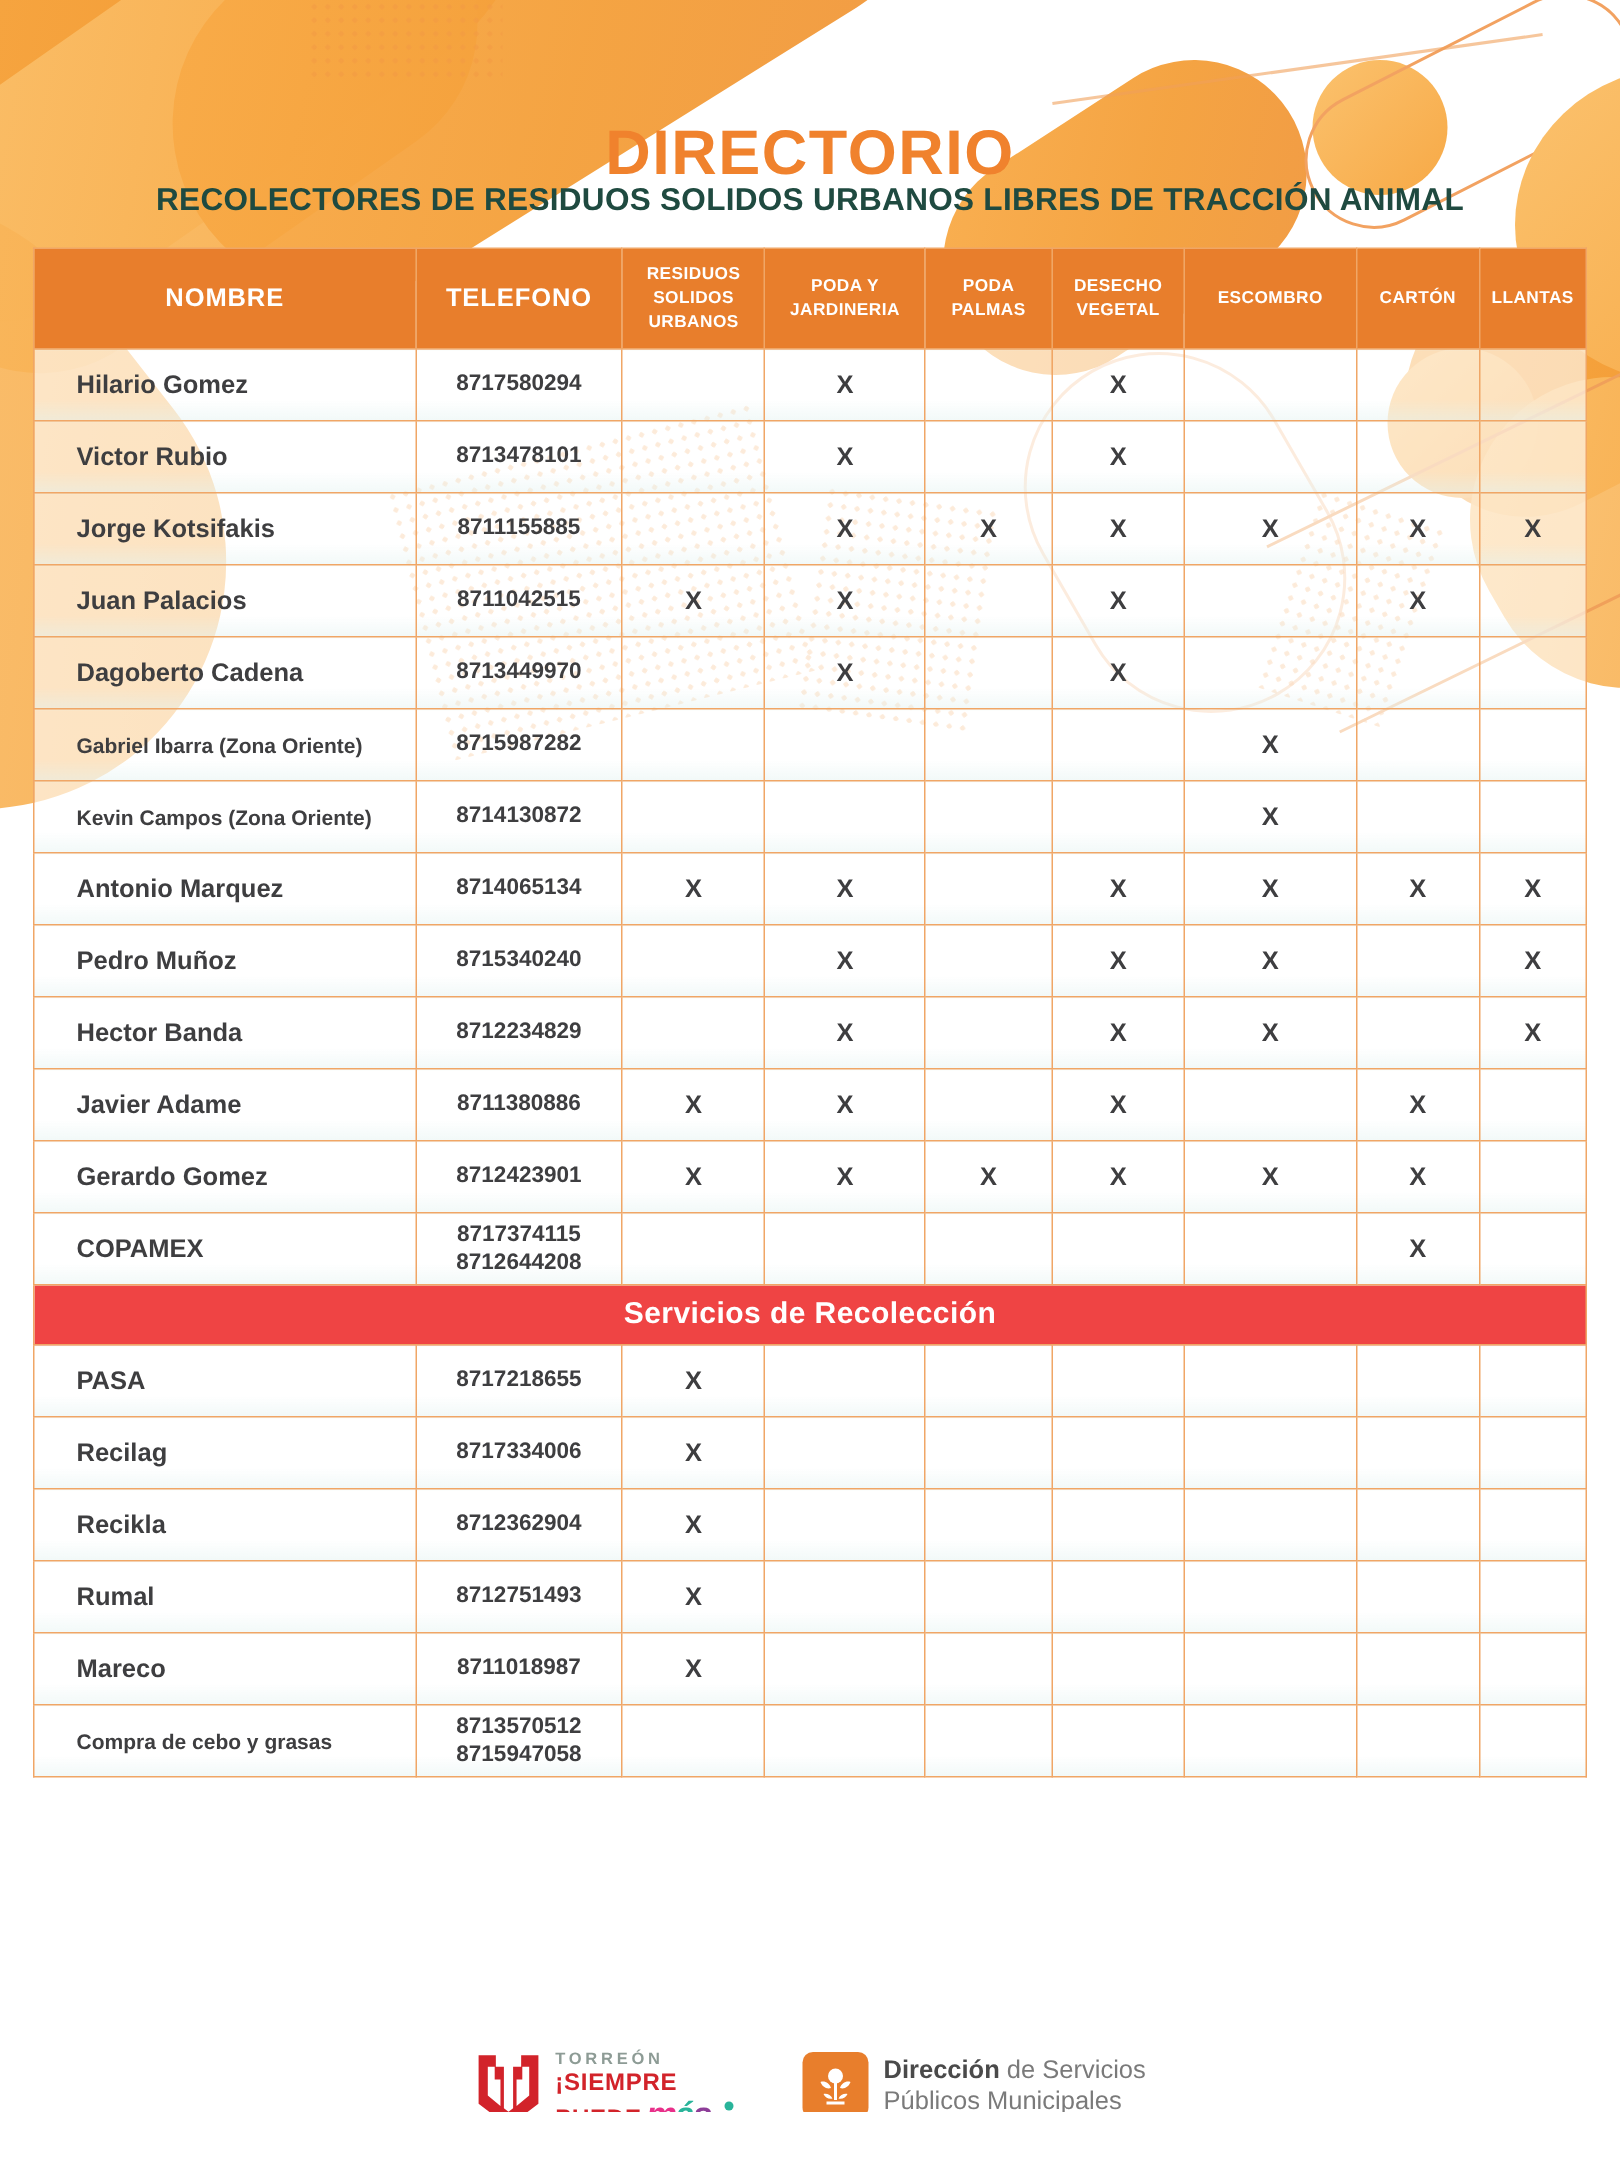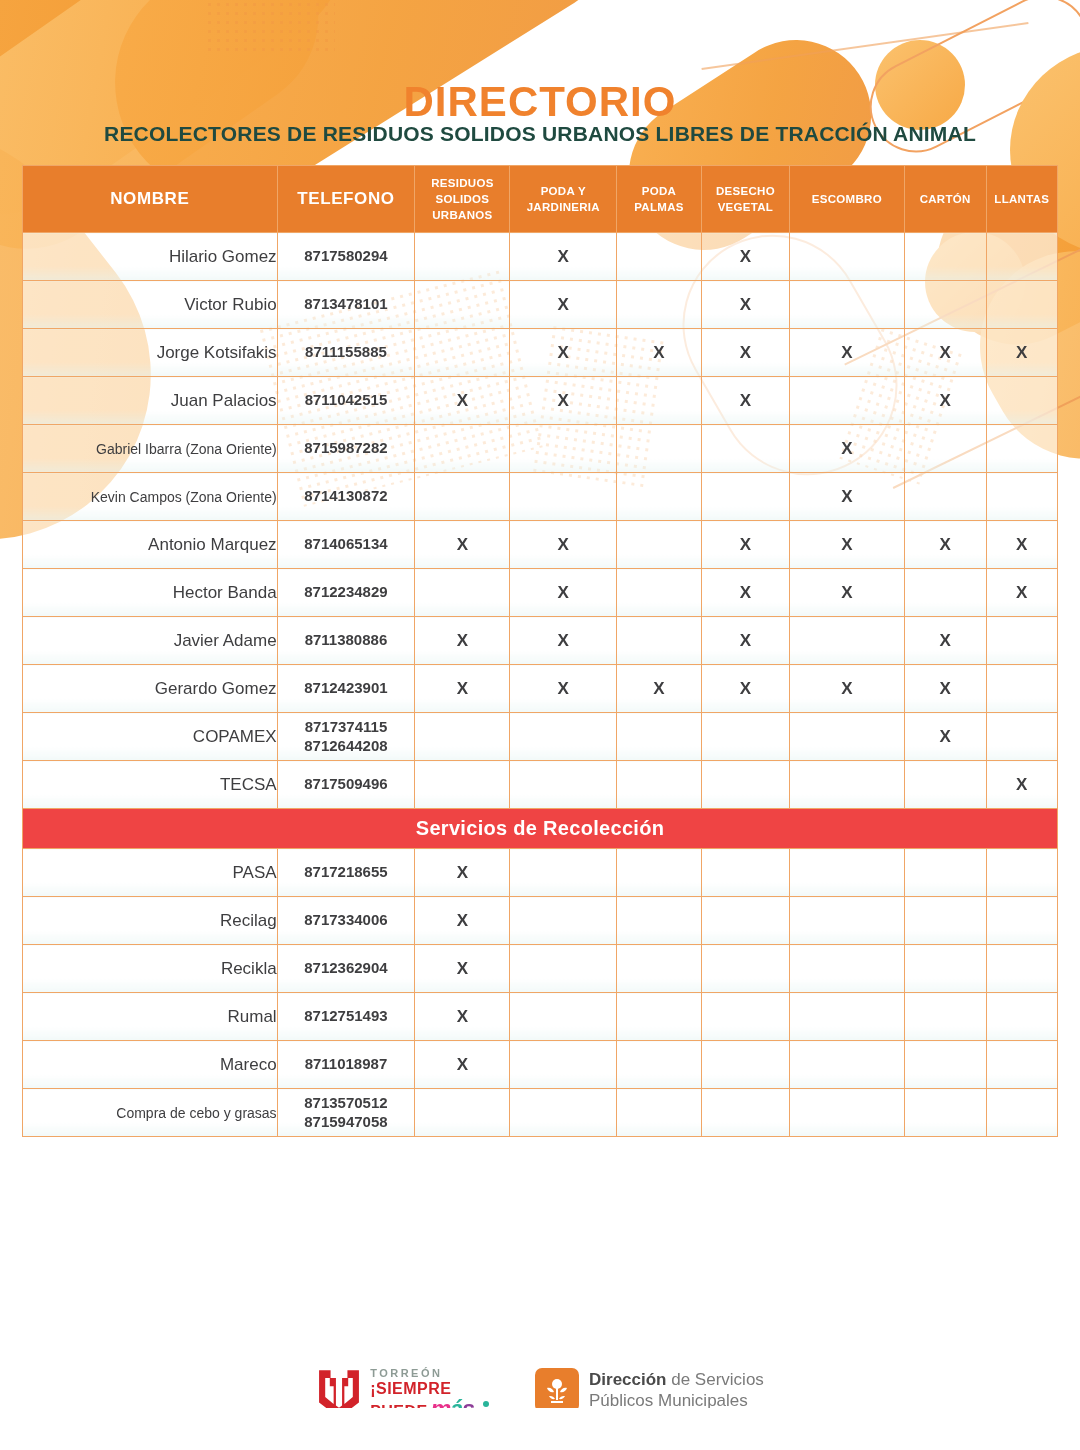--- a/index.html
+++ b/index.html
@@ -26,21 +26,21 @@
   .tbl-wrap { position:absolute; left:22px; top:165px; width:1036px; z-index:2; }
   table { width:100%; border-collapse:collapse; table-layout:fixed; }
   th, td { border:1px solid #F0A666; }
   thead th { background:#E87E2C; color:#ffffff; font-weight:700; text-align:center;
              vertical-align:middle; height:67px; padding:4px 3px; border-color:#F0A666; }
   thead th.big { font-size:17px; letter-spacing:.6px; }
   thead th.small-h { font-size:11.5px; line-height:1.4; letter-spacing:.3px; }
   tbody td { background:linear-gradient(180deg, rgba(255,255,255,0) 70%, rgba(226,242,240,.45) 100%),
              rgba(255,255,255,0.62); }
   tr.data-row { height:48px; }
-  td.name-cell { padding-left:16px; font-weight:400; color:#3E3E40; font-size:17px;text-align:right; }
+  td.name-cell { padding-left:28px; font-weight:700; color:#3E3E40; font-size:17px; }
   td.name-cell.small { font-size:14px; }
   td.phone-cell { text-align:center; font-weight:800; color:#3E3E40; font-size:15px; line-height:1.25; }
   td.mark-cell { text-align:center; font-weight:800; color:#3E3E40; font-size:17px; }
   tr.band-row { height:40px; }
   tr.band-row td { background:#ef4444; color:#ffffff; font-weight:800; font-size:20px;
                    text-align:center; letter-spacing:.3px; }
 
   
   .footer { position:absolute; left:0; top:1368px; width:100%; display:flex;
             justify-content:center; align-items:flex-start; gap:30px; z-index:3; }
@@ -161,20 +161,33 @@
             </td>
             <td class="mark-cell">X</td>
             <td class="mark-cell">X</td>
             <td class="mark-cell"></td>
             <td class="mark-cell">X</td>
             <td class="mark-cell"></td>
             <td class="mark-cell">X</td>
             <td class="mark-cell"></td>
           </tr>
           <tr class="data-row">
+            <td class="name-cell">Dagoberto Cadena</td>
+            <td class="phone-cell">
+              <div>8713449970</div>
+            </td>
+            <td class="mark-cell"></td>
+            <td class="mark-cell">X</td>
+            <td class="mark-cell"></td>
+            <td class="mark-cell">X</td>
+            <td class="mark-cell"></td>
+            <td class="mark-cell"></td>
+            <td class="mark-cell"></td>
+          </tr>
+          <tr class="data-row">
             <td class="name-cell small">Gabriel Ibarra (Zona Oriente)</td>
             <td class="phone-cell">
               <div>8715987282</div>
             </td>
             <td class="mark-cell"></td>
             <td class="mark-cell"></td>
             <td class="mark-cell"></td>
             <td class="mark-cell"></td>
             <td class="mark-cell">X</td>
             <td class="mark-cell"></td>
@@ -197,20 +210,33 @@
             <td class="name-cell">Antonio Marquez</td>
             <td class="phone-cell">
               <div>8714065134</div>
             </td>
             <td class="mark-cell">X</td>
             <td class="mark-cell">X</td>
             <td class="mark-cell"></td>
             <td class="mark-cell">X</td>
             <td class="mark-cell">X</td>
             <td class="mark-cell">X</td>
+            <td class="mark-cell">X</td>
+          </tr>
+          <tr class="data-row">
+            <td class="name-cell">Pedro Muñoz</td>
+            <td class="phone-cell">
+              <div>8715340240</div>
+            </td>
+            <td class="mark-cell"></td>
+            <td class="mark-cell">X</td>
+            <td class="mark-cell"></td>
+            <td class="mark-cell">X</td>
+            <td class="mark-cell">X</td>
+            <td class="mark-cell"></td>
             <td class="mark-cell">X</td>
           </tr>
           <tr class="data-row">
             <td class="name-cell">Hector Banda</td>
             <td class="phone-cell">
               <div>8712234829</div>
             </td>
             <td class="mark-cell"></td>
             <td class="mark-cell">X</td>
             <td class="mark-cell"></td>
@@ -251,33 +277,20 @@
               <div>8717374115</div>
               <div>8712644208</div>
             </td>
             <td class="mark-cell"></td>
             <td class="mark-cell"></td>
             <td class="mark-cell"></td>
             <td class="mark-cell"></td>
             <td class="mark-cell"></td>
             <td class="mark-cell">X</td>
             <td class="mark-cell"></td>
-          </tr>
-          <tr class="data-row">
-            <td class="name-cell">TECSA</td>
-            <td class="phone-cell">
-              <div>8717509496</div>
-            </td>
-            <td class="mark-cell"></td>
-            <td class="mark-cell"></td>
-            <td class="mark-cell"></td>
-            <td class="mark-cell"></td>
-            <td class="mark-cell"></td>
-            <td class="mark-cell"></td>
-            <td class="mark-cell">X</td>
           </tr>
           <tr class="band-row">
             <td colspan="9">Servicios de Recolección</td>
           </tr>
           <tr class="data-row">
             <td class="name-cell">PASA</td>
             <td class="phone-cell">
               <div>8717218655</div>
             </td>
             <td class="mark-cell">X</td>

